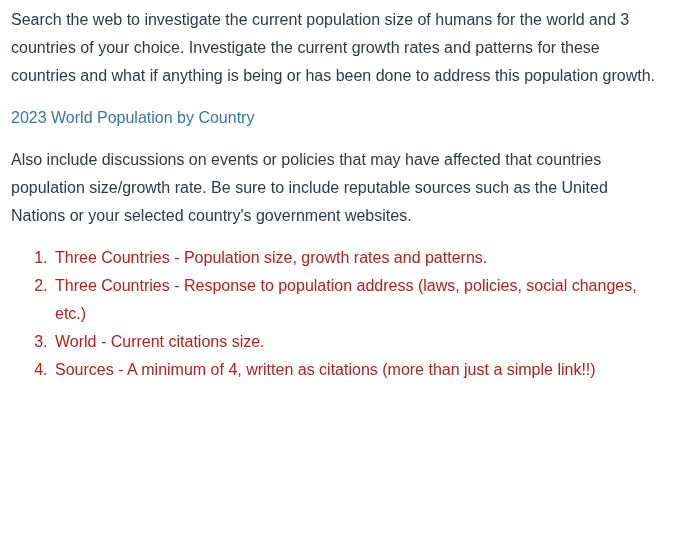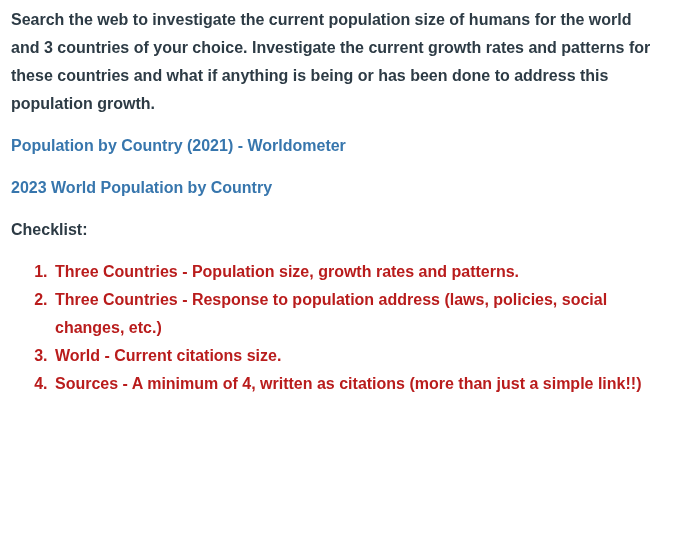--- a/index.html
+++ b/index.html
@@ -1,15 +1,15 @@
 <!DOCTYPE html>
 <html><head>
 <meta charset="utf-8">
 <style>
-  * { margin: 0; padding: 0; box-sizing: border-box; font-weight: bold; }
+  * { margin: 0; padding: 0; box-sizing: border-box; }
   html, body {
     width: 700px;
     background: #ffffff;
     font-family: "Liberation Sans", "DejaVu Sans", sans-serif;
   }
   .page {
     width: 700px;
     height: 557px;
     background: #ffffff;
     padding: 6px 18px 0 11px;
@@ -38,31 +38,28 @@
 </style>
 </head>
 <body>
 
 <div class="page">
   <div class="content">
 
     <p>Search the web to investigate the current population size of humans for the world and 3 countries of your choice. Investigate the current growth rates and patterns for these countries and what if anything is being or has been done to address this population growth.</p>
 
 
-    <p>
-      <a class="doc-link">Population by Country (2021) - Worldometer</a>
-    </p>
 
 
     <p>
       <a class="doc-link">2023 World Population by Country</a>
     </p>
 
+    <p>Also include discussions on events or policies that may have affected that countries population size/growth rate. Be sure to include reputable sources such as the United Nations or your selected country's government websites.</p>
 
-    <p>Checklist:</p>
 
     <ol class="checklist">
       <li>Three Countries - Population size, growth rates and patterns.</li>
       <li>Three Countries - Response to population address (laws, policies, social changes, etc.)</li>
       <li>World - Current citations size.</li>
       <li>Sources - A minimum of 4, written as citations (more than just a simple link!!)</li>
     </ol>
 
   </div>
 </div>

